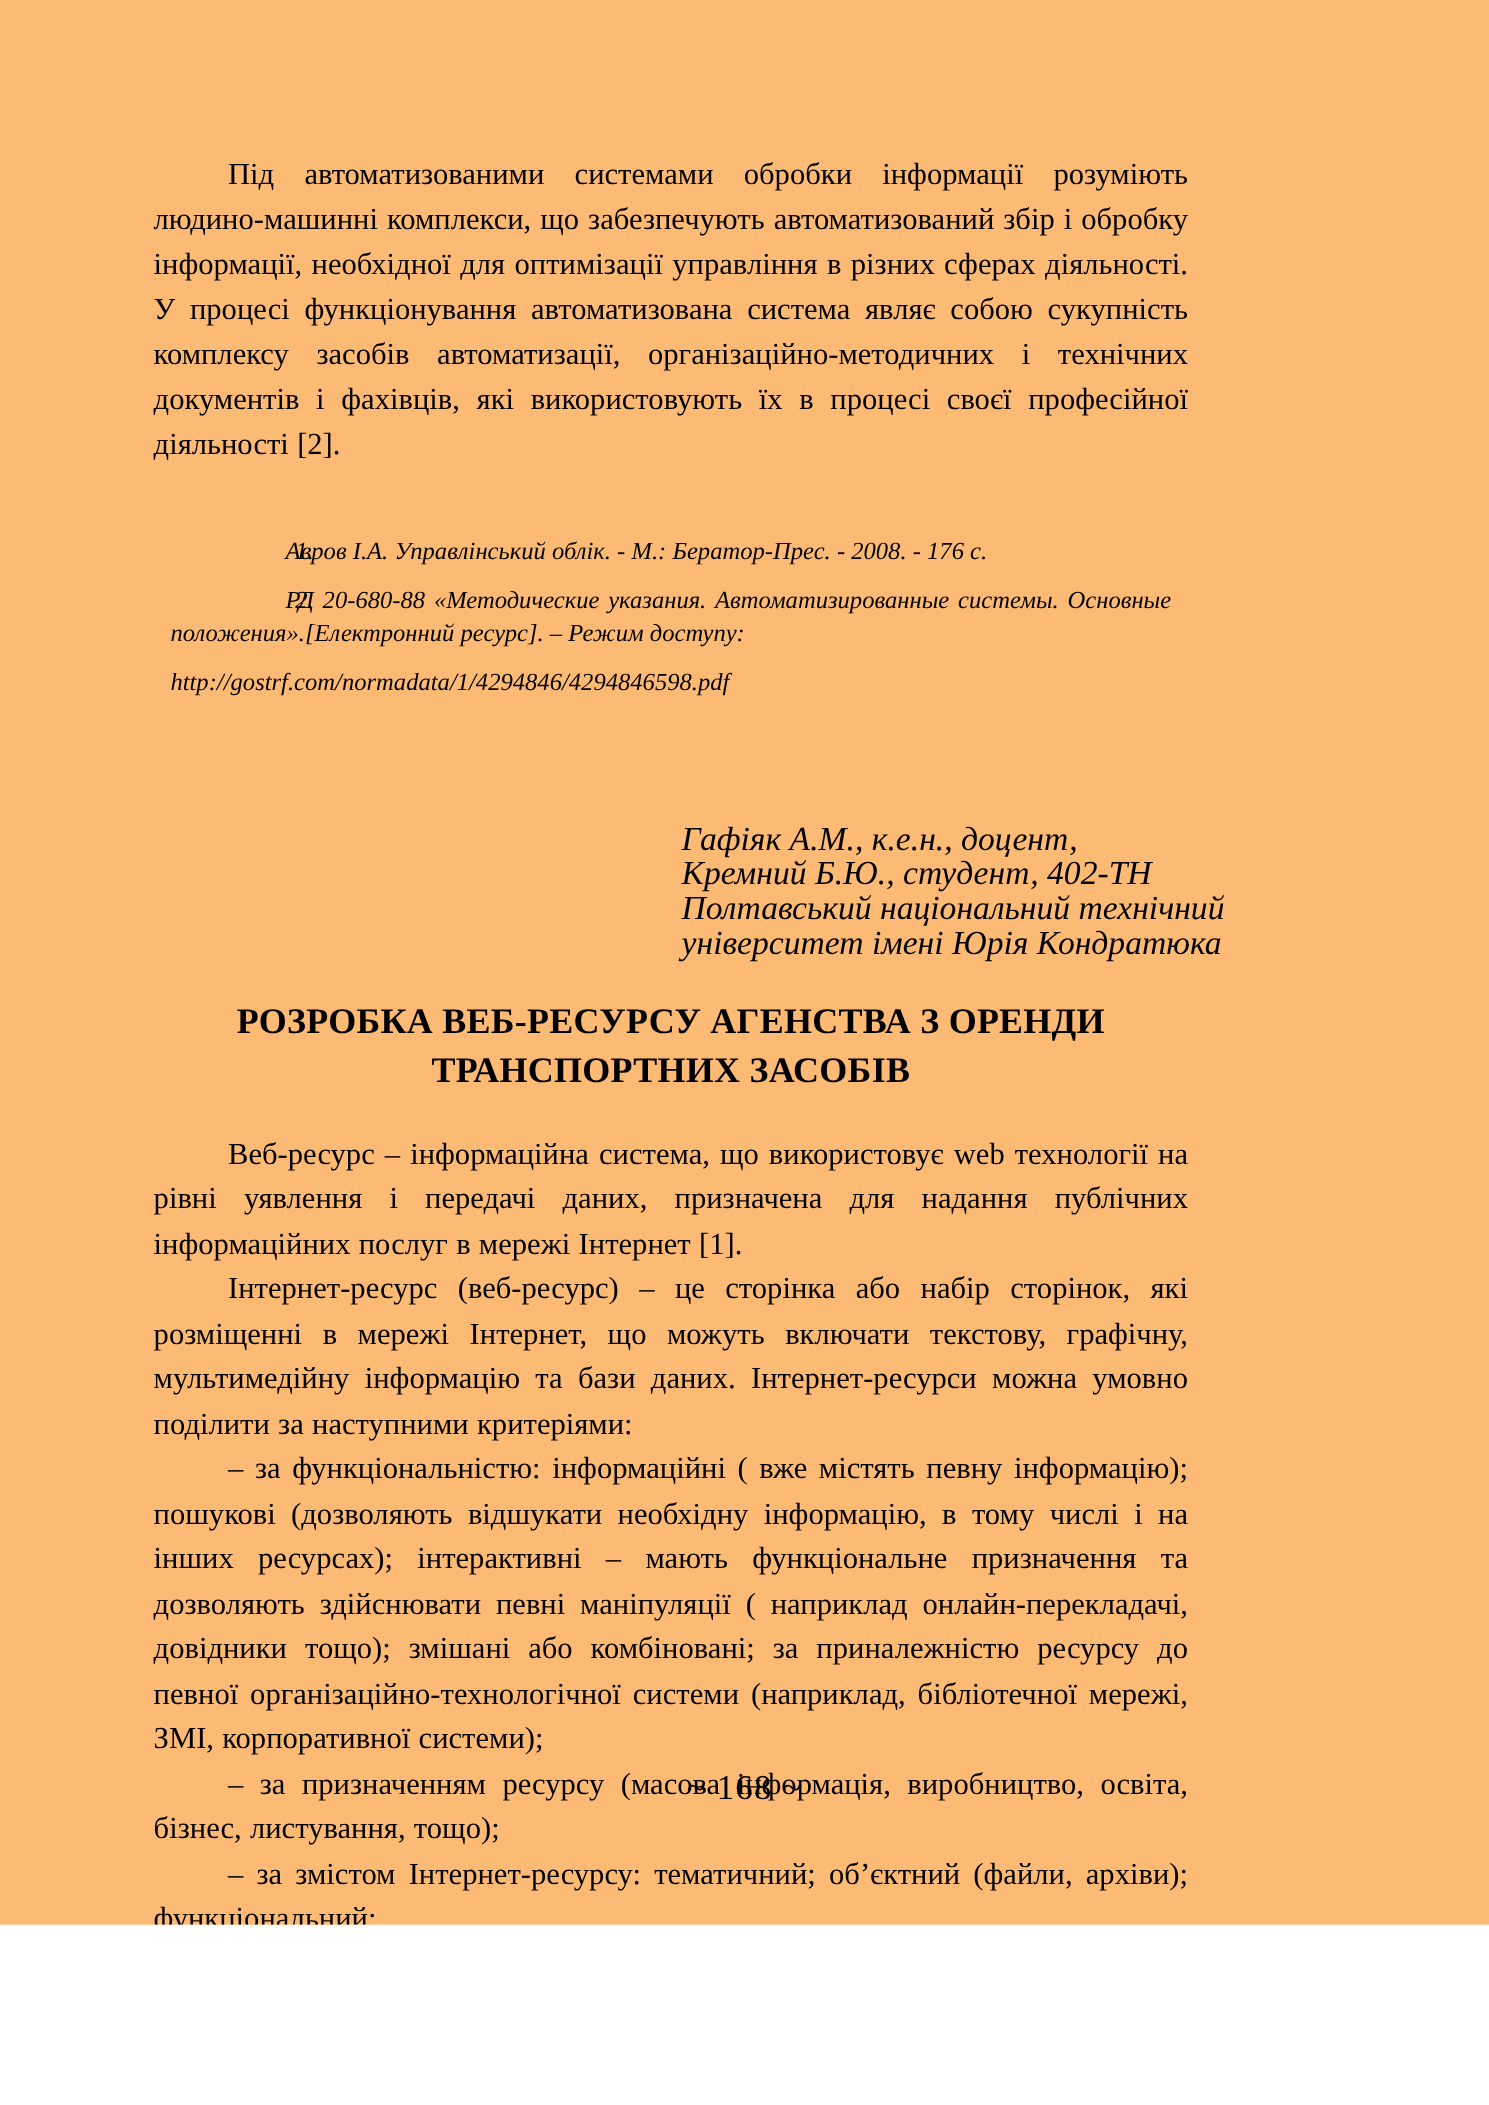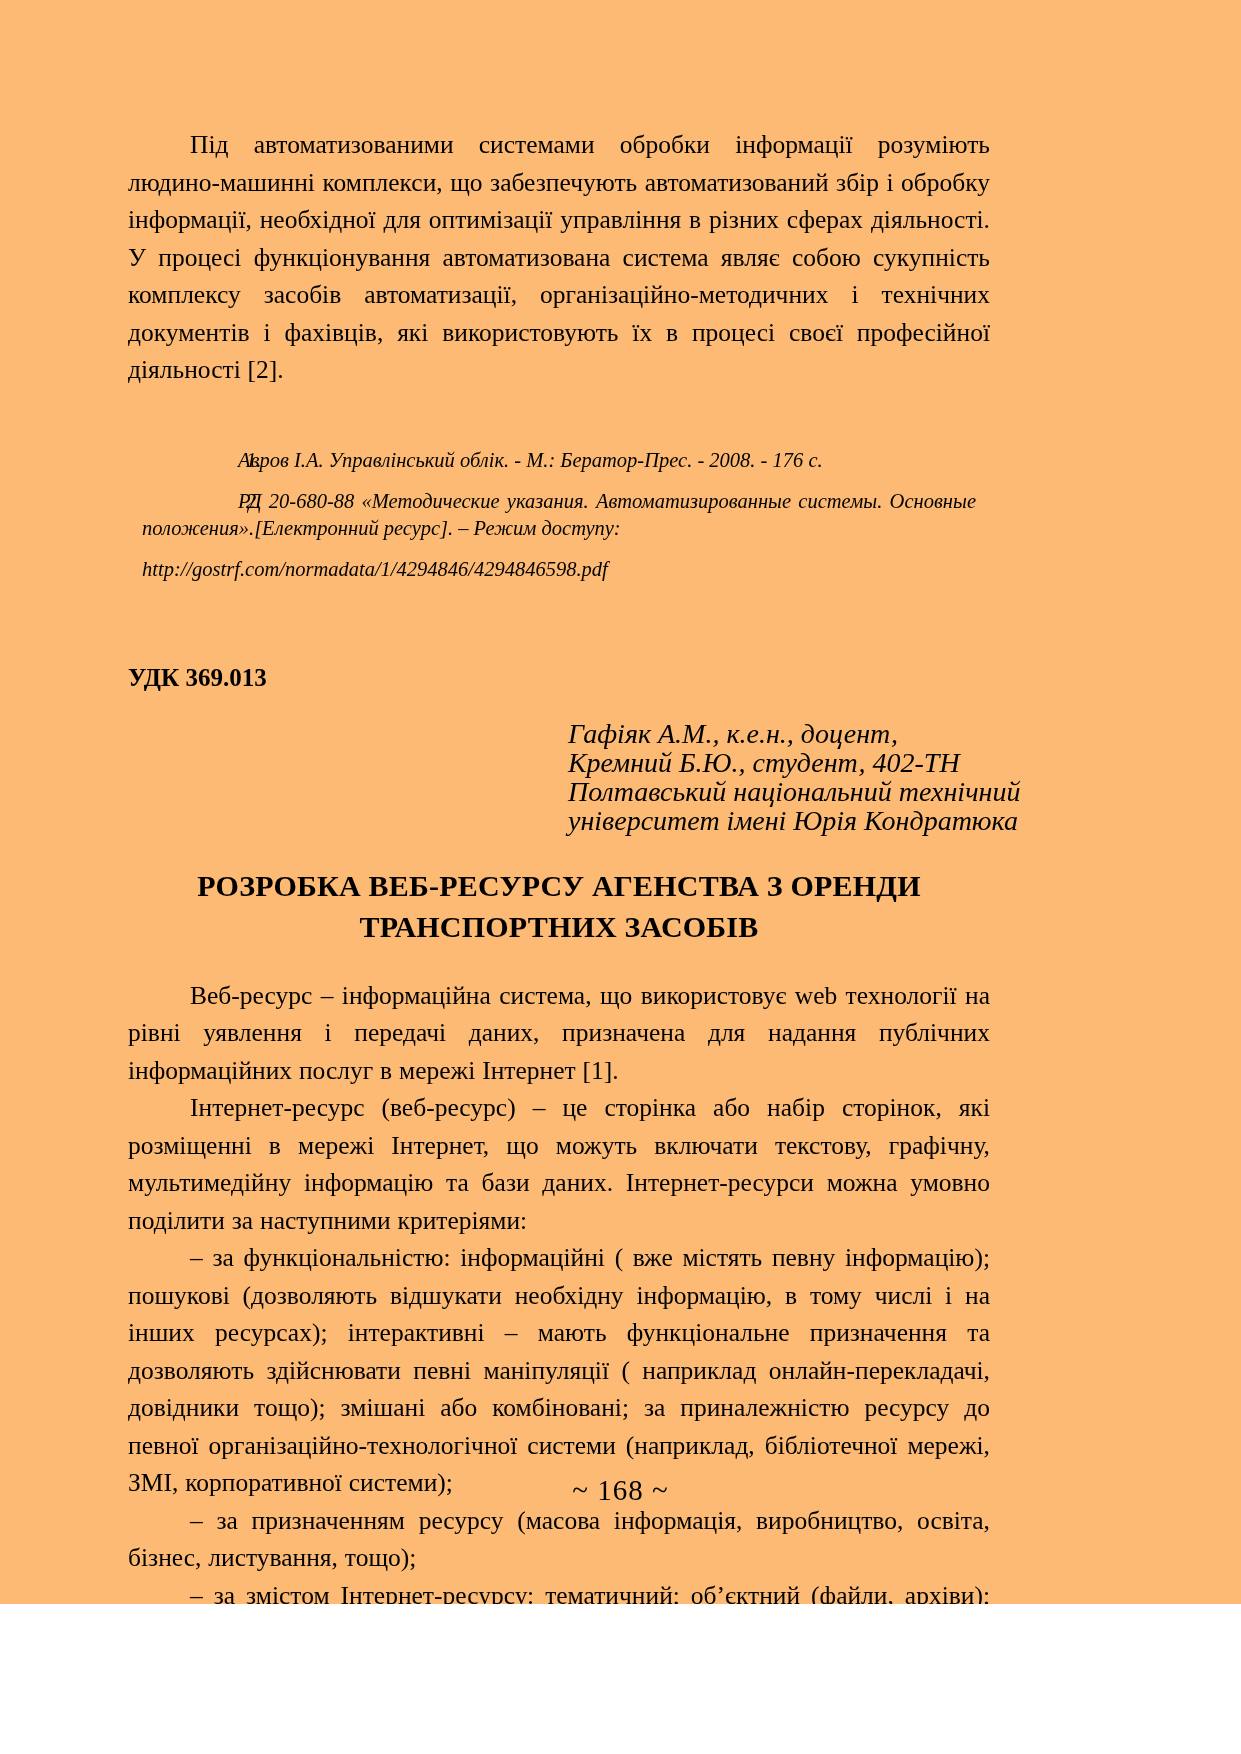--- a/index.html
+++ b/index.html
@@ -119,21 +119,20 @@
 
       <p class="ref">
         <span class="num">2.</span><span>РД 20-680-88 «Методические указания. Автоматизированные системы. Основные положения».[Електронний ресурс]. – Режим доступу:</span>
       </p>
 
       <p class="ref cont">http://gostrf.com/normadata/1/4294846/4294846598.pdf</p>
     </div>
 
     <div class="spacer-64"></div>
 
-    <p class="udk">УДК 369.013</p>
 
     <div class="spacer-24"></div>
 
     <div class="author-block">
       <div>Гафіяк А.М., к.е.н., доцент,</div>
       <div>Кремний Б.Ю., студент, 402-ТН</div>
       <div>Полтавський національний технічний</div>
       <div>університет імені Юрія Кондратюка</div>
     </div>
 

